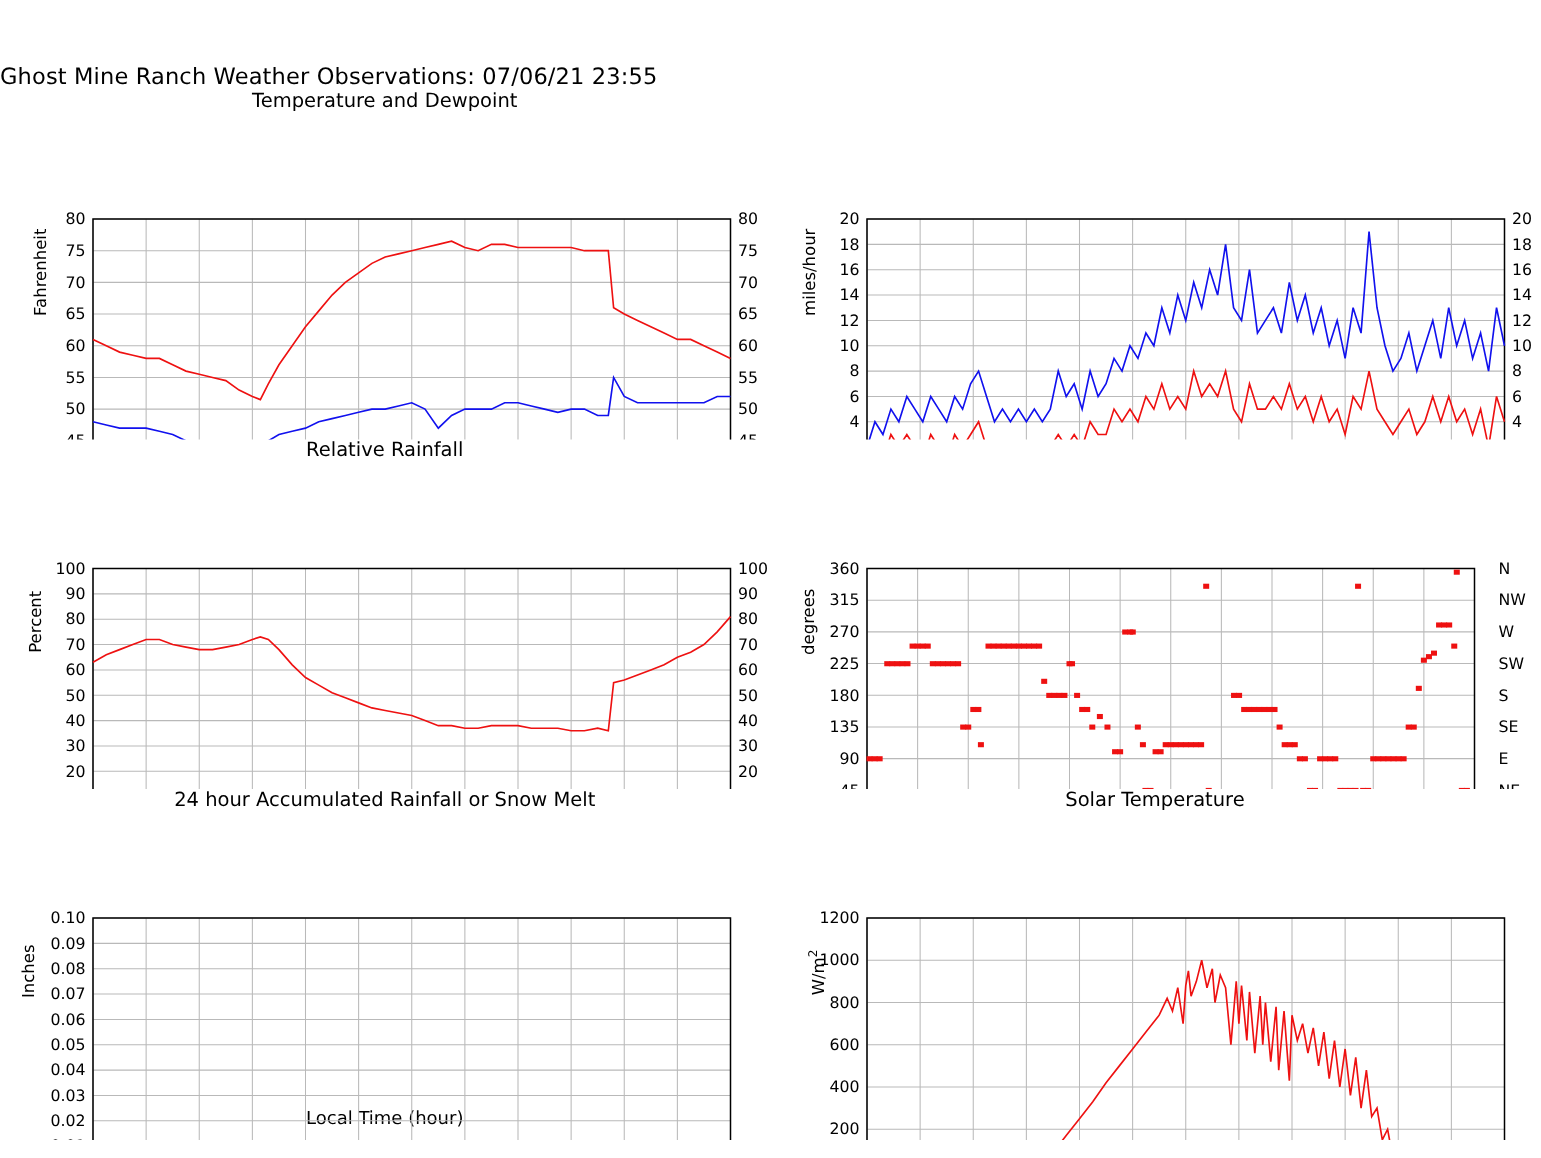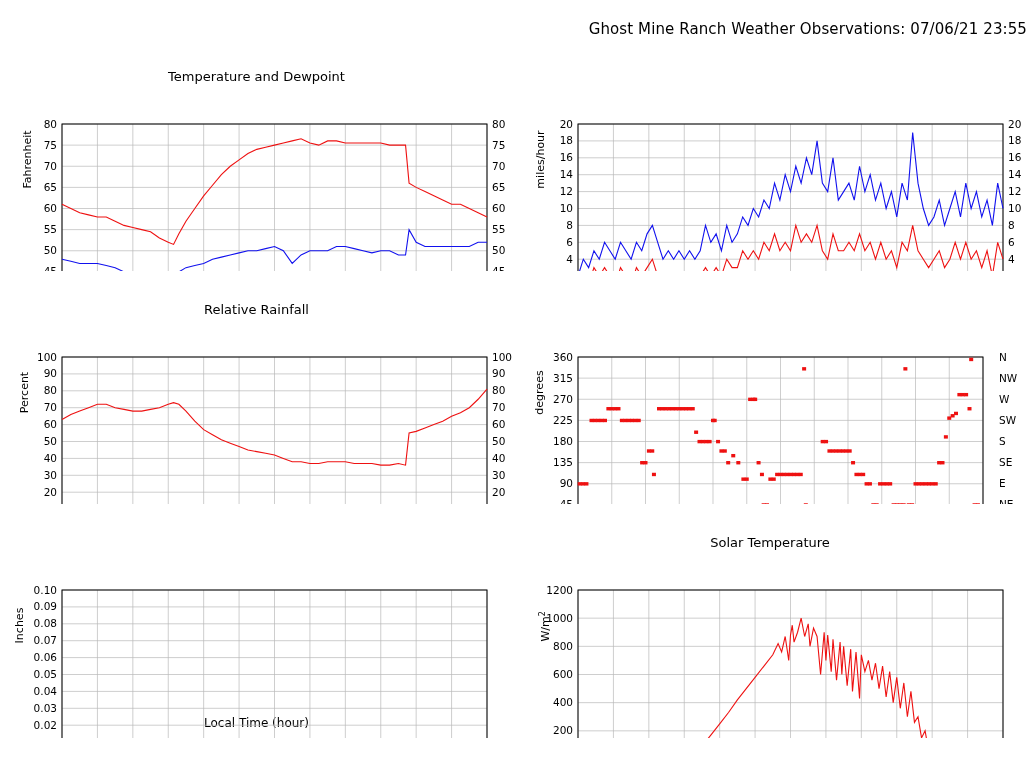--- a/index.html
+++ b/index.html
@@ -3,33 +3,34 @@
 <meta charset="utf-8">
 <style>
   html,body{margin:0;padding:0;}
   body{
     width:1027px;height:772px;background:#ffffff;
     font-family:"DejaVu Sans", sans-serif;
     color:#000;
     overflow:hidden;
   }
   #page-title{
-    text-align:right;
+    text-align:left;
     font-size:15px;
-    padding-top:20px;
+    padding-top:4px;
     letter-spacing:0.1px;
+    margin-top:38px;
   }
   .grid{
     position:relative;
     width:1027px;height:700px;
   }
   .panel{position:absolute;}
   .panel-title{
     position:absolute;top:0;left:0;width:100%;
-    text-align:center;font-size:13px;margin-top:31px;
+    text-align:center;font-size:13px;
   }
   .plotwrap{position:absolute;}
   .ylabel{
     position:absolute;
     font-size:11px;
     transform-origin:center center;
     white-space:nowrap;
   }
   .ylabel.rot{transform:rotate(-90deg);}
   .xlabel{
@@ -430,20 +431,21 @@
           <rect x="456.1875" y="86.7472222222222" width="4" height="3.4" class="dotred"></rect>
           <rect x="459.5625" y="232.275" width="4" height="3.4" class="dotred"></rect>
           <rect x="462.9375" y="232.275" width="4" height="3.4" class="dotred"></rect>
           <rect x="466.31249999999994" y="248.70555555555555" width="4" height="3.4" class="dotred"></rect>
           <rect x="468" y="253.4" width="4" height="3.4" class="dotred"></rect>
         </svg>
       </div>
   </div>
 
   <div class="panel" style="left:0px;top:466px;width:513px;height:234px;">
+    <div class="panel-title">24 hour Accumulated Rainfall or Snow Melt</div>
     <div class="ylabel rot" style="left:-21px;top:115px;width:80px;text-align:center;">Inches</div>
     <div class="xlabel" style="left:0;top:212px;">Local Time (hour)</div>
     <div class="plotwrap" style="left:0;top:0;">
         <svg id="svg4" width="513" height="234">
           <line x1="62" y1="86" x2="62" y2="255" class="gridline"></line>
           <line x1="97.41666666666666" y1="86" x2="97.41666666666666" y2="255" class="gridline"></line>
           <line x1="132.83333333333331" y1="86" x2="132.83333333333331" y2="255" class="gridline"></line>
           <line x1="168.25" y1="86" x2="168.25" y2="255" class="gridline"></line>
           <line x1="203.66666666666666" y1="86" x2="203.66666666666666" y2="255" class="gridline"></line>
           <line x1="239.08333333333334" y1="86" x2="239.08333333333334" y2="255" class="gridline"></line>

